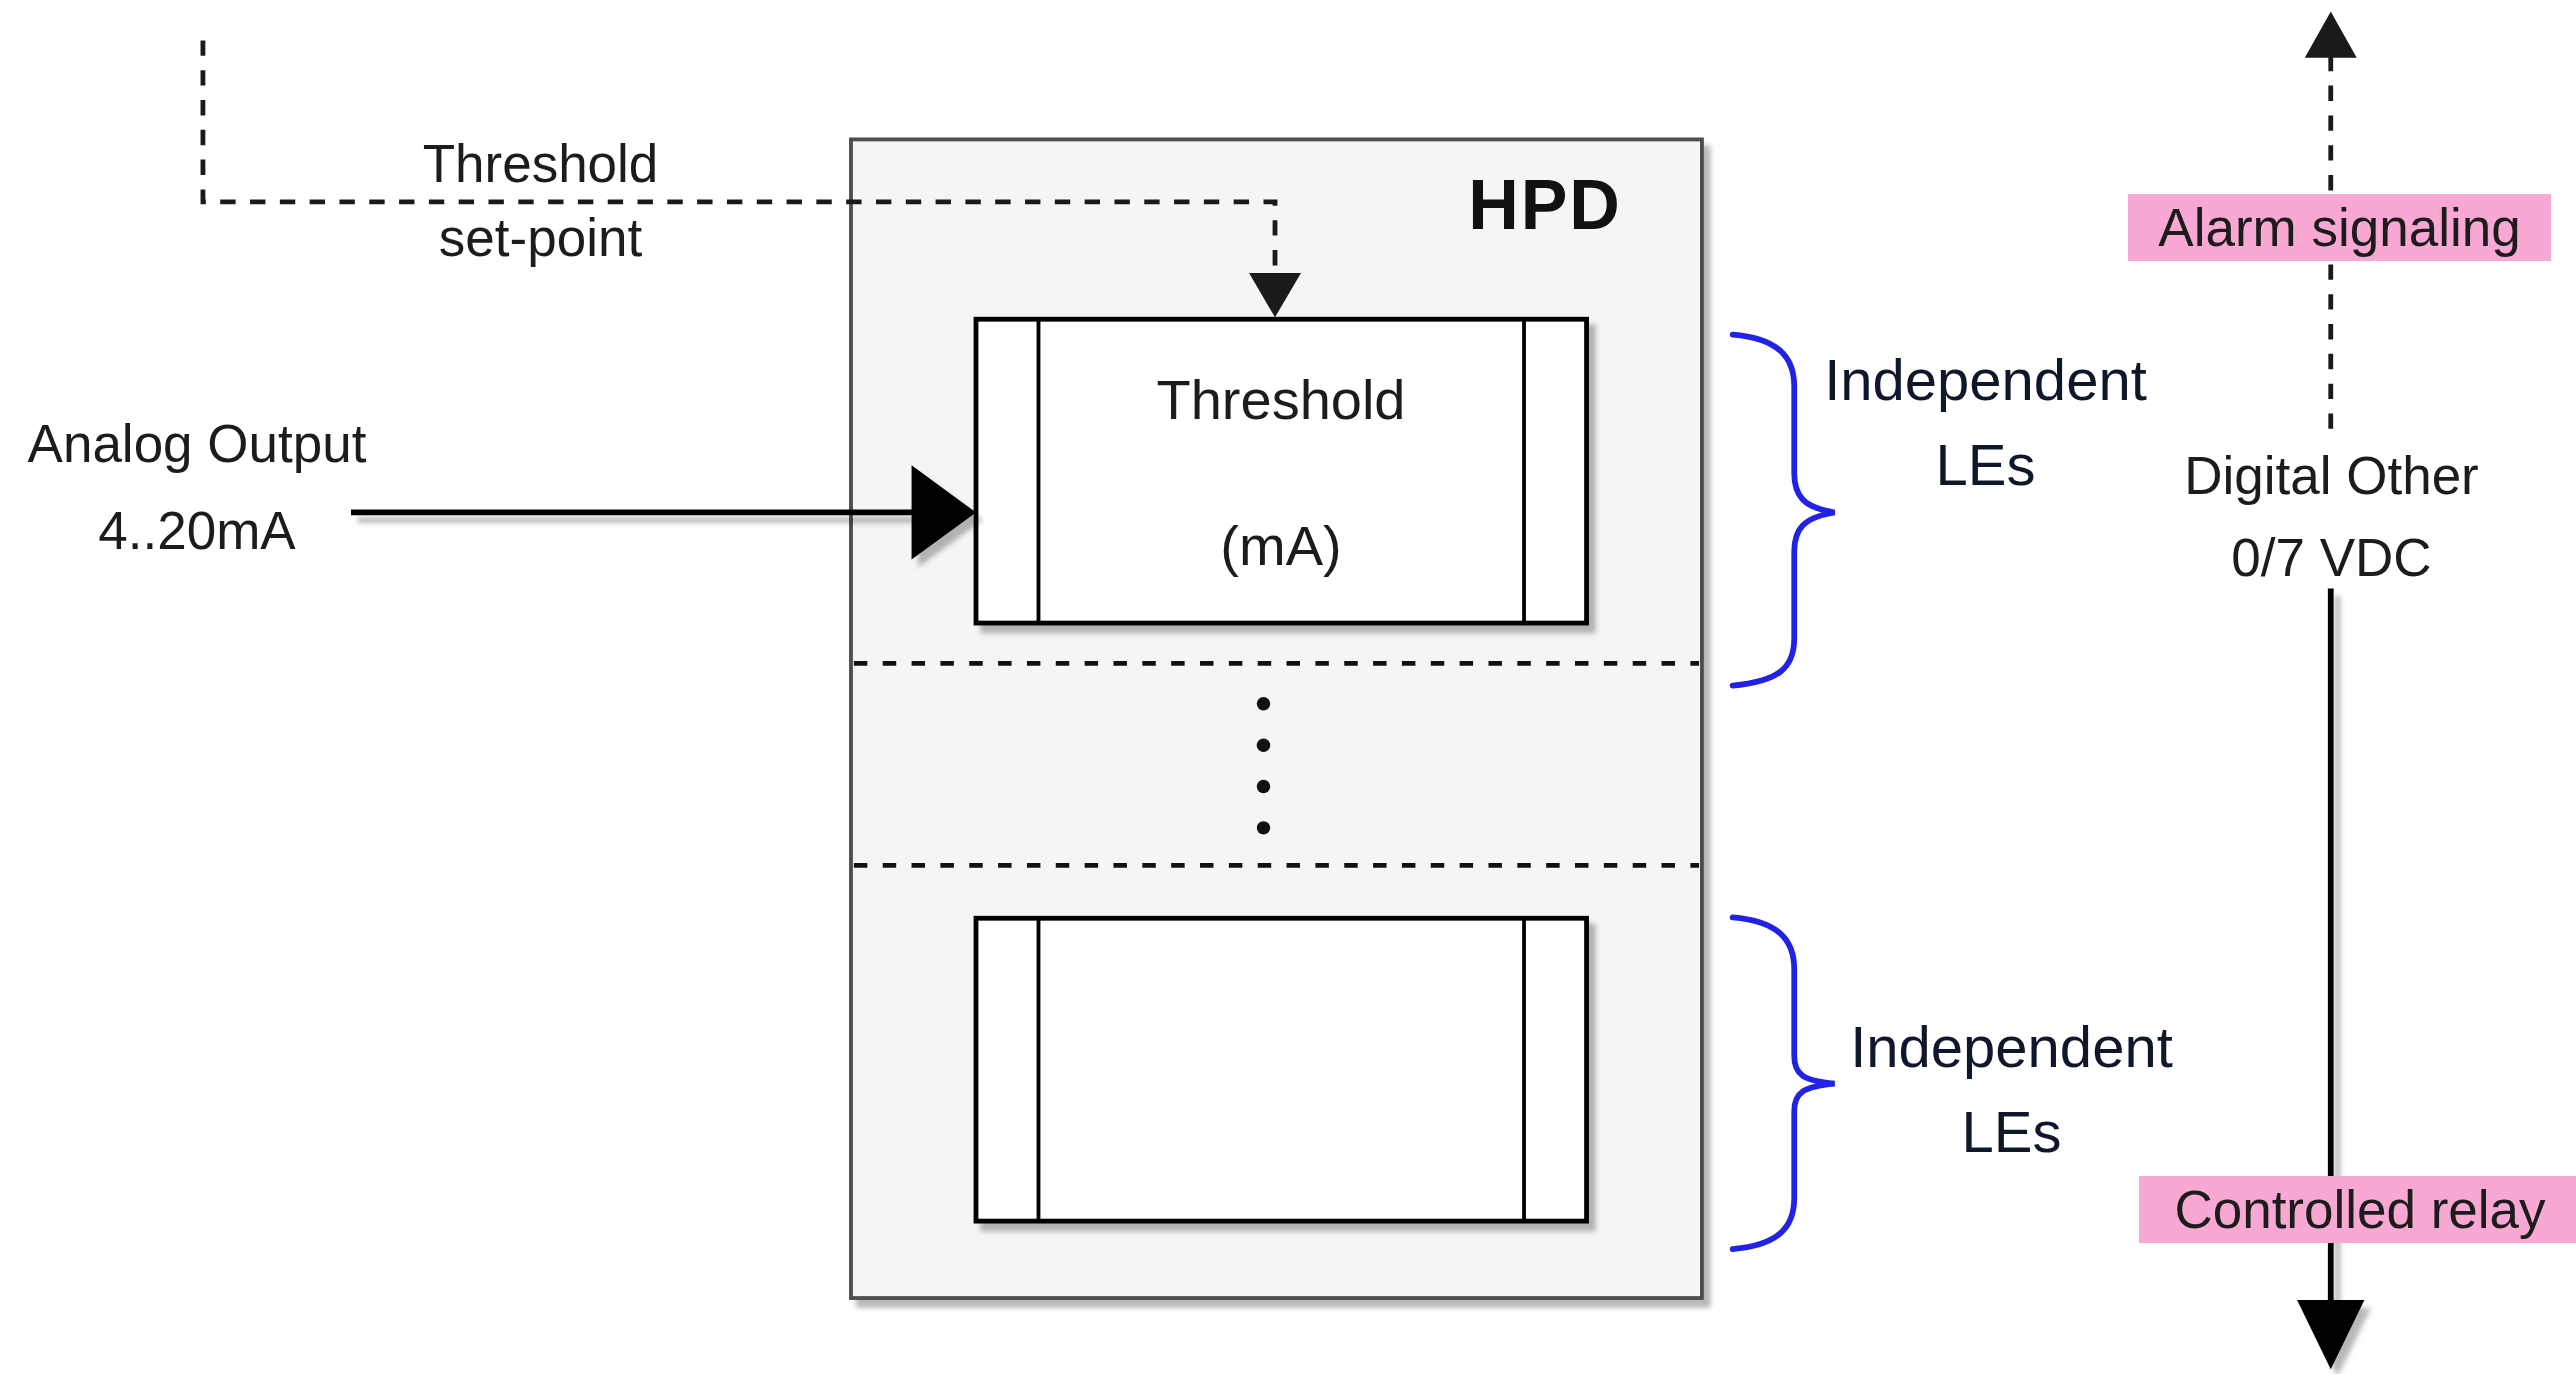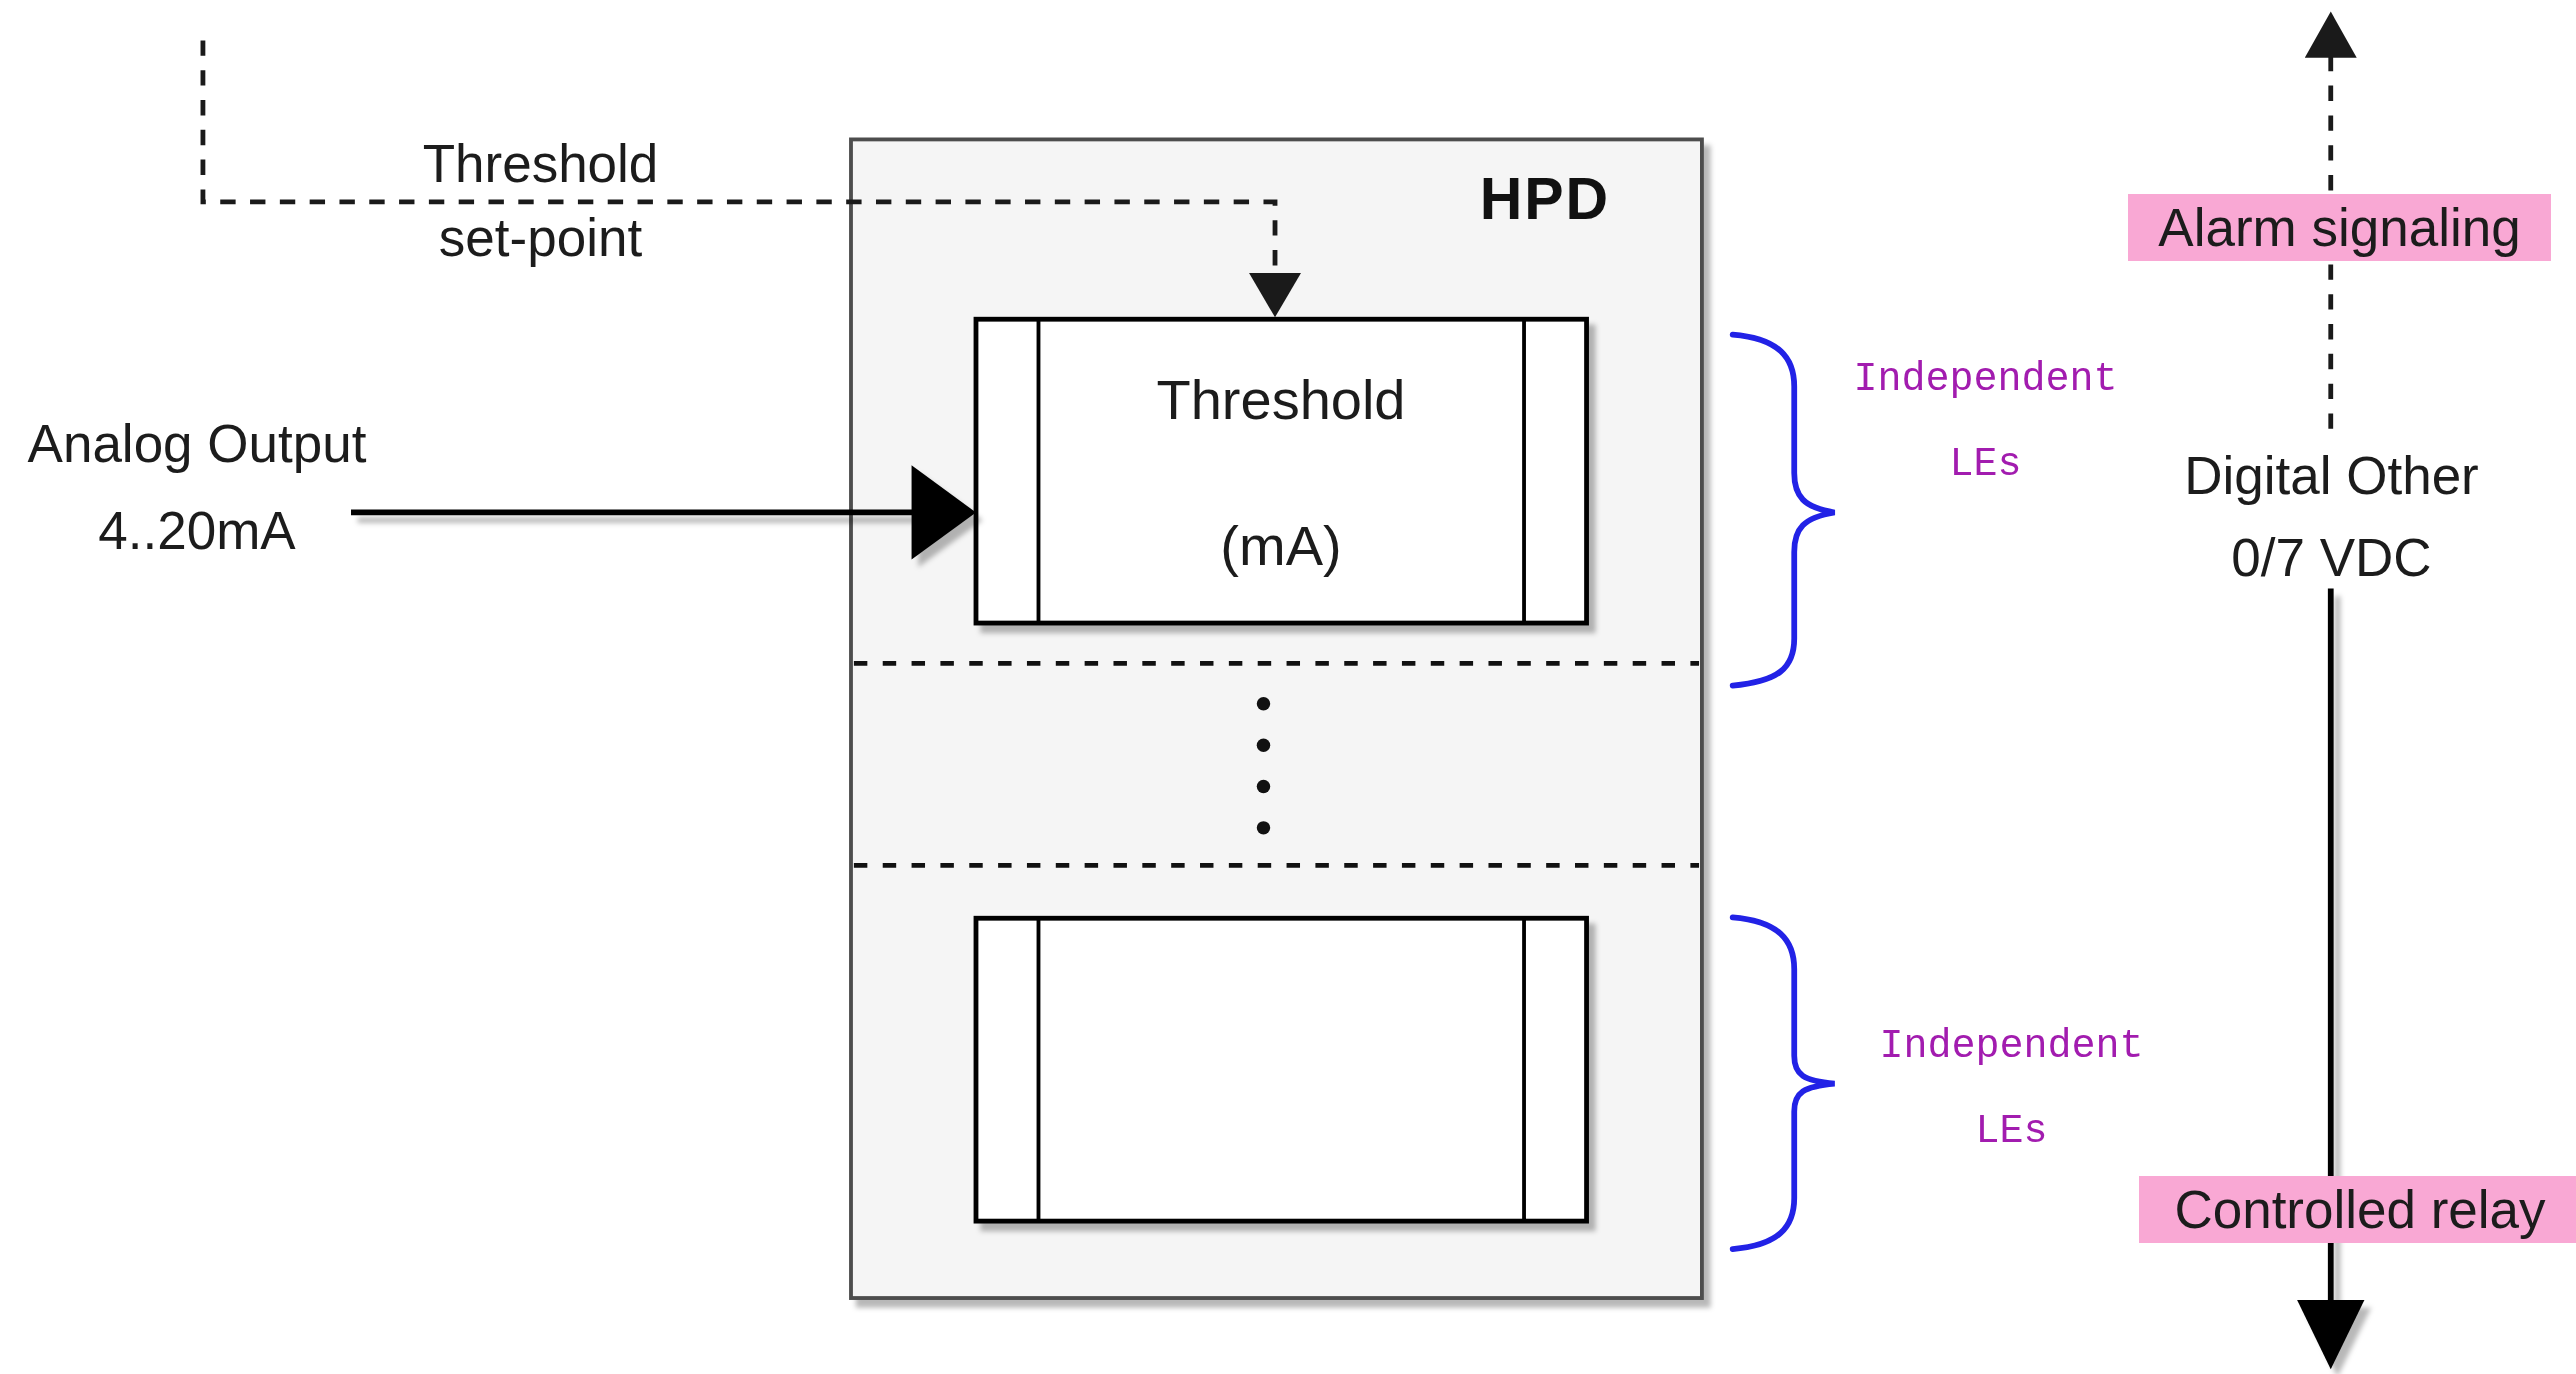--- a/index.html
+++ b/index.html
@@ -15,30 +15,29 @@
   .label{
     position:absolute;
     text-align:center;
     font-size:53px;
     line-height:85px;
     color:#1c1c1c;
     white-space:nowrap;
   }
   .label.whitebg{background:#f9a8d4;}
   .blue{
-    color:#a21caf;
-    font-size:40px;
+    color:#0f172a;
+    font-size:58px;
     line-height:85px;
-    font-family:Liberation Mono, monospace;
   }
   .hpd-title{
     position:absolute;
     left:1401px;top:165px;width:288px;
     text-align:center;
-    font-size:59px;font-weight:bold;
+    font-size:70px;font-weight:bold;
     letter-spacing:1.9px;
     color:#111111;
   }
   .block-label{
     position:absolute;
     left:1038px;width:486px;
     text-align:center;
     font-size:56px;line-height:73px;
     color:#1c1c1c;
   }

